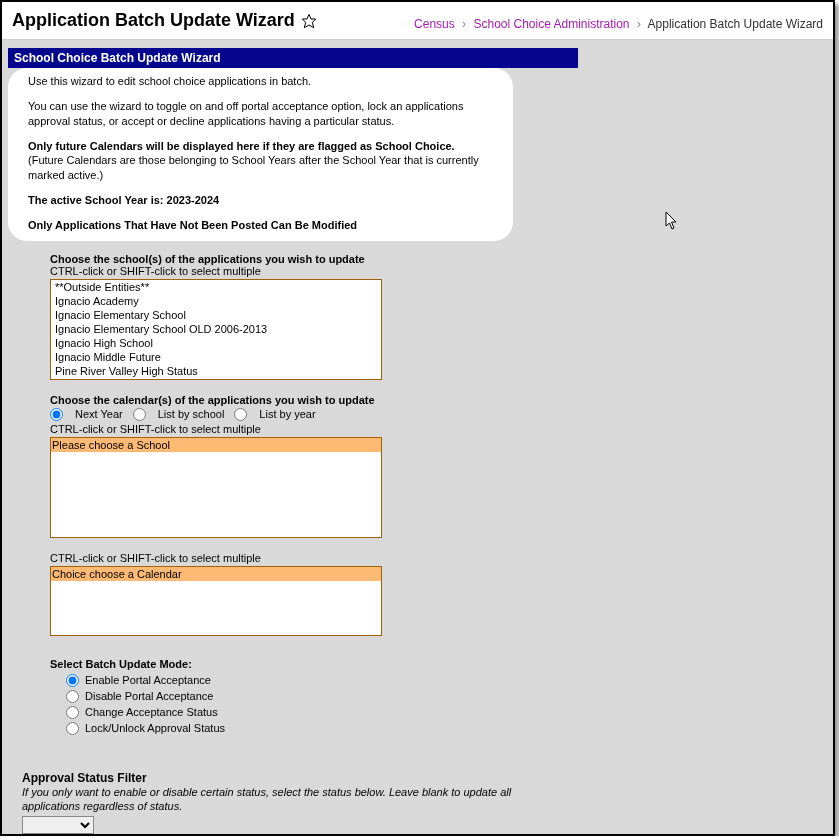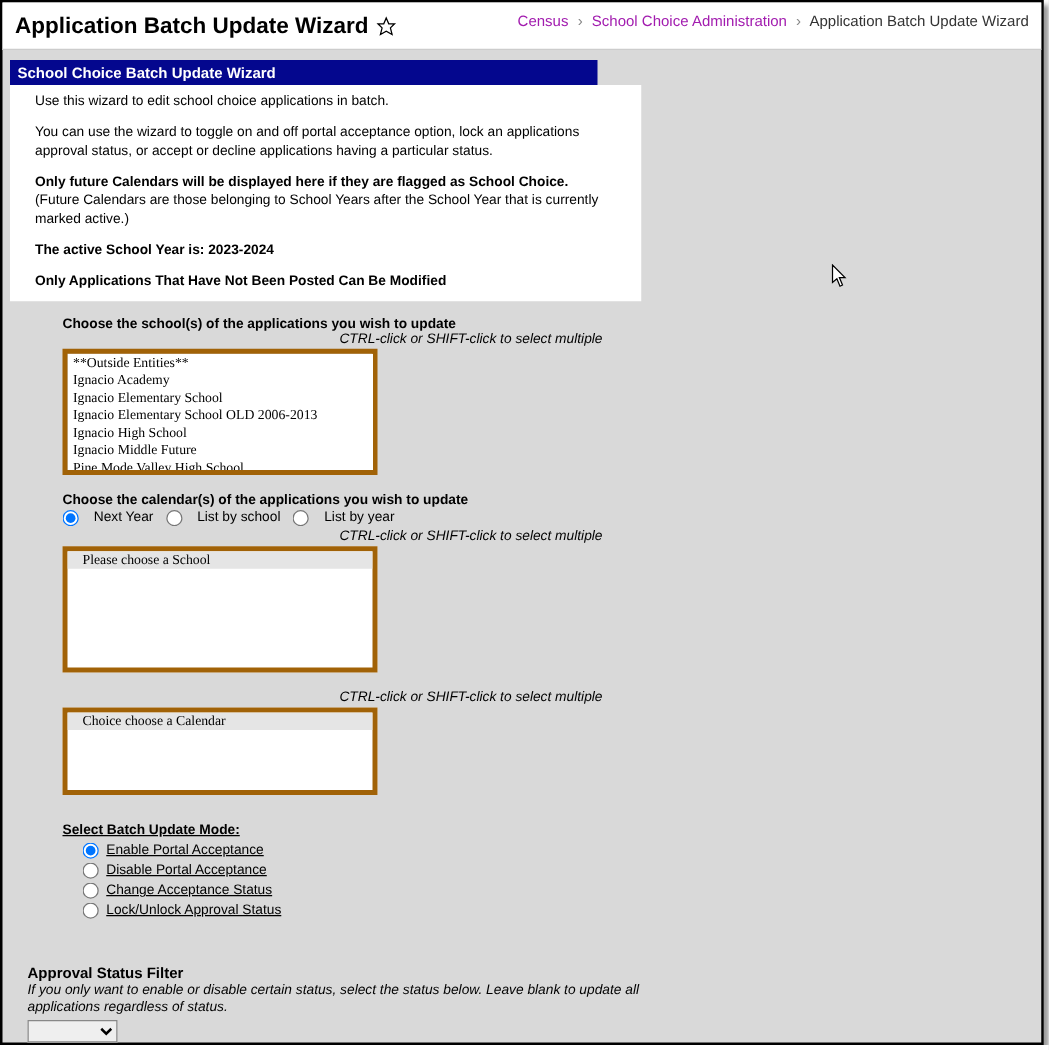--- a/index.html
+++ b/index.html
@@ -1,34 +1,34 @@
 <!DOCTYPE html>
 <html><head>
   <meta charset="utf-8">
   <style>
     * { margin: 0; padding: 0; box-sizing: border-box; }
     body { font-family: Arial, Helvetica, sans-serif; font-size: 11px; background: #fff; width: 839px; }
     .outer { width: 835px; border: 2px solid #000; background: #d9d9d9; box-shadow: 4px 4px 4px rgba(0,0,0,0.4); margin: 0; position: relative; min-height: 832px; }
-    .header { background: #fff; border-bottom: 1px solid #ccc; padding: 8px 10px; display: flex; justify-content: space-between; align-items: flex-start; }
+    .header { background: #fff; border-bottom: 1px solid #ccc; padding: 8px 10px; display: flex; justify-content: space-between; align-items: flex-end; }
     .header h1 { font-size: 18px; font-weight: bold; display: flex; align-items: center; gap: 6px; color: #000; }
     .star { width: 16px; height: 16px; }
     .breadcrumb { font-size: 12px; color: #333; }
     .breadcrumb a { color: #a21caf; text-decoration: none; }
     .breadcrumb .sep { color: #888; margin: 0 4px; }
-    .section-title { background: #04078e; color: #fff; font-weight: bold; padding: 3px 6px; font-size: 12px; margin: 8px 0 0 6px; width: 470px; }
-    .intro-box { background: #fff; padding: 6px 20px 8px 20px; margin: 0 0 0 6px; width: 505px; line-height: 1.35; }
+    .section-title { background: #04078e; color: #fff; font-weight: bold; padding: 3px 6px; font-size: 12px; margin: 8px 0 0 6px; width: 570px; }
+    .intro-box { background: #fff; padding: 6px 20px 8px 20px; margin: 0 0 0 6px; width: 505px; line-height: 1.35; border-radius: 19px; }
     .intro-box p { margin-bottom: 10px; color: #000; font-size: 11px; }
     .intro-box .bold { font-weight: bold; }
     .form-area { padding: 12px 0 0 48px; width: 480px; }
     .field-group { margin-bottom: 14px; }
     .field-label { font-weight: bold; font-size: 11px; color: #000; }
-    .field-hint { font-style: italic; font-size: 11px; color: #000; margin-bottom: 2px; text-align: right; }
-    .listbox { width: 252px; height: 101px; border: 4px solid #a16207; background: #fff; font-size: 11px; overflow-y: auto; font-family: Liberation Serif, serif; }
+    .field-hint { font-size: 11px; color: #000; margin-bottom: 2px; }
+    .listbox { width: 332px; height: 101px; border: 1px solid #a16207; background: #fff; font-size: 11px; overflow-y: auto; font-family: Liberation Sans, sans-serif; }
     .listbox-item { padding: 1px 4px; }
-    .listbox-placeholder { background: #e5e5e5; padding: 1px 12px; }
+    .listbox-placeholder { background: #fdba74; padding: 1px 1px; }
     .radio-row { display: flex; gap: 10px; align-items: center; margin: 2px 0 2px 0; }
     .radio-row label { display: flex; align-items: center; gap: 12px; font-size: 11px; }
     .radio-col { margin: 4px 0 0 16px; }
     .radio-col label { display: flex; align-items: center; gap: 6px; font-size: 11px; margin-bottom: 3px; }
     .filter-section { padding: 22px 0 0 20px; }
     .filter-heading { font-weight: bold; font-size: 12px; }
     .filter-hint { font-style: italic; font-size: 11px; margin-bottom: 3px; width: 500px; line-height: 1.3; }
     select.single { width: 72px; border: 1px solid #888; background: #efefef; height: 18px; font-size: 11px; }
     .cursor { position: absolute; top: 209px; left: 663px; pointer-events: none; }
     input[type=radio] { margin: 0; }
@@ -69,21 +69,21 @@
     <div class="field-group">
       <div class="field-label">Choose the school(s) of the applications you wish to update</div>
       <div class="field-hint">CTRL-click or SHIFT-click to select multiple</div>
       <div class="listbox" id="schools-list">
           <div class="listbox-item">**Outside Entities**</div>
           <div class="listbox-item">Ignacio Academy</div>
           <div class="listbox-item">Ignacio Elementary School</div>
           <div class="listbox-item">Ignacio Elementary School OLD 2006-2013</div>
           <div class="listbox-item">Ignacio High School</div>
           <div class="listbox-item">Ignacio Middle Future</div>
-          <div class="listbox-item">Pine Mode Valley High School</div>
+          <div class="listbox-item">Pine River Valley High Status</div>
         </div>
     </div>
 
     <div class="field-group">
       <div class="field-label">Choose the calendar(s) of the applications you wish to update</div>
       <div class="radio-row">
         <label>
             <input type="radio" name="calmode" checked="" style="">
             <span>Next Year</span>
           </label>
@@ -102,21 +102,21 @@
       </div>
     </div>
 
     <div class="field-group">
       <div class="field-hint">CTRL-click or SHIFT-click to select multiple</div>
       <div class="listbox" style="height:70px;">
         <div class="listbox-placeholder">Choice choose a Calendar</div>
       </div>
     </div>
 
-    <div class="field-group" style="margin-top:22px;text-decoration:underline;">
+    <div class="field-group" style="margin-top:22px;">
       <div class="field-label">Select Batch Update Mode:</div>
       <div class="radio-col">
         <label>
             <input type="radio" name="mode" checked="" style="">
             <span>Enable Portal Acceptance</span>
           </label>
         <label>
             <input type="radio" name="mode" style="">
             <span>Disable Portal Acceptance</span>
           </label>

